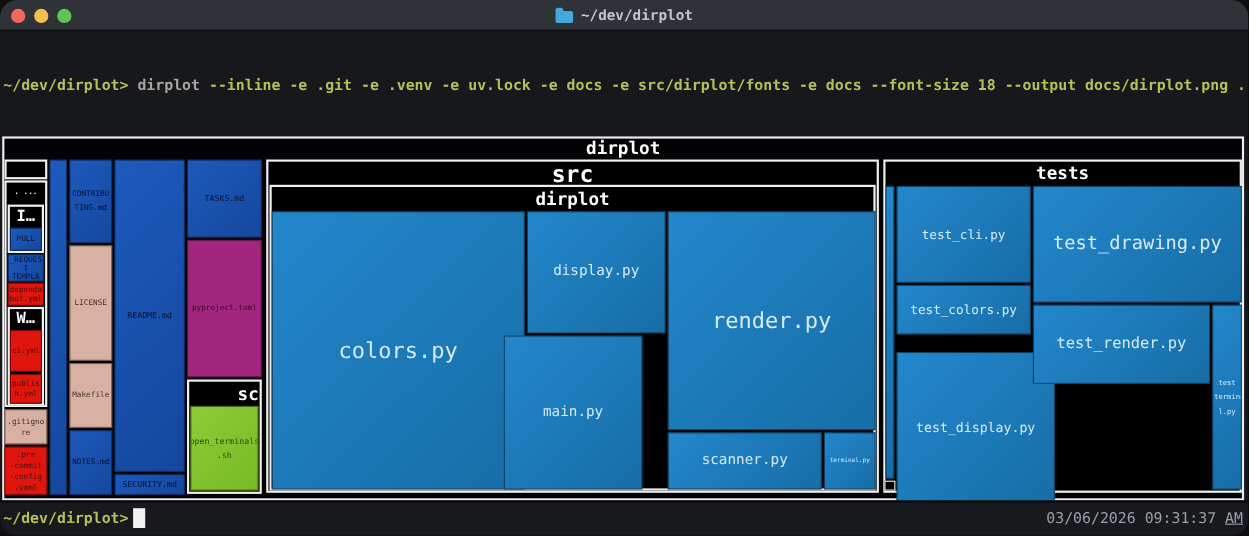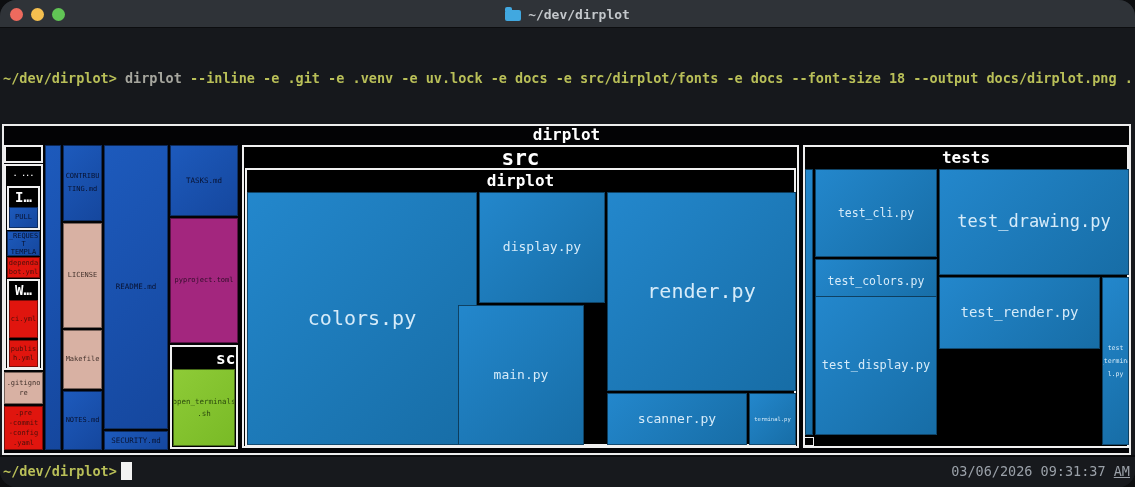--- a/index.html
+++ b/index.html
@@ -226,21 +226,21 @@
       <div class="tm-f" style="left: 815px; top: 169px; width: 122px; height: 88px; background: linear-gradient(135deg, rgb(35, 135, 204), rgb(23, 109, 166)); color: rgb(214, 235, 249); font-size: 11.5px;">
         <div class="tm-label" style="line-height: 14.375px;">
           <div>test_cli.py</div>
         </div>
       </div>
       <div class="tm-f" style="left: 815px; top: 259px; width: 122px; height: 45px; background: linear-gradient(135deg, rgb(35, 135, 204), rgb(23, 109, 166)); color: rgb(214, 235, 249); font-size: 11.5px;">
         <div class="tm-label" style="line-height: 14.375px;">
           <div>test_colors.py</div>
         </div>
       </div>
-      <div class="tm-f" style="left: 815px; top: 296px; width: 122px; height: 139px; background: linear-gradient(135deg, rgb(35, 135, 204), rgb(23, 109, 166)); color: rgb(214, 235, 249); font-size: 12px;">
+      <div class="tm-f" style="left: 815px; top: 320px; width: 144px; height: 139px; background: linear-gradient(135deg, rgb(35, 135, 204), rgb(23, 109, 166)); color: rgb(214, 235, 249); font-size: 12px;">
         <div class="tm-label" style="line-height: 15px;">
           <div>test_display.py</div>
         </div>
       </div>
       <div class="tm-f" style="left: 939px; top: 169px; width: 190px; height: 106px; background: linear-gradient(135deg, rgb(35, 135, 204), rgb(23, 109, 166)); color: rgb(214, 235, 249); font-size: 17px;">
         <div class="tm-label" style="line-height: 21.25px;">
           <div>test_drawing.py</div>
         </div>
       </div>
       <div class="tm-f" style="left: 939px; top: 277px; width: 161px; height: 72px; background: linear-gradient(135deg, rgb(35, 135, 204), rgb(23, 109, 166)); color: rgb(214, 235, 249); font-size: 14px;">

